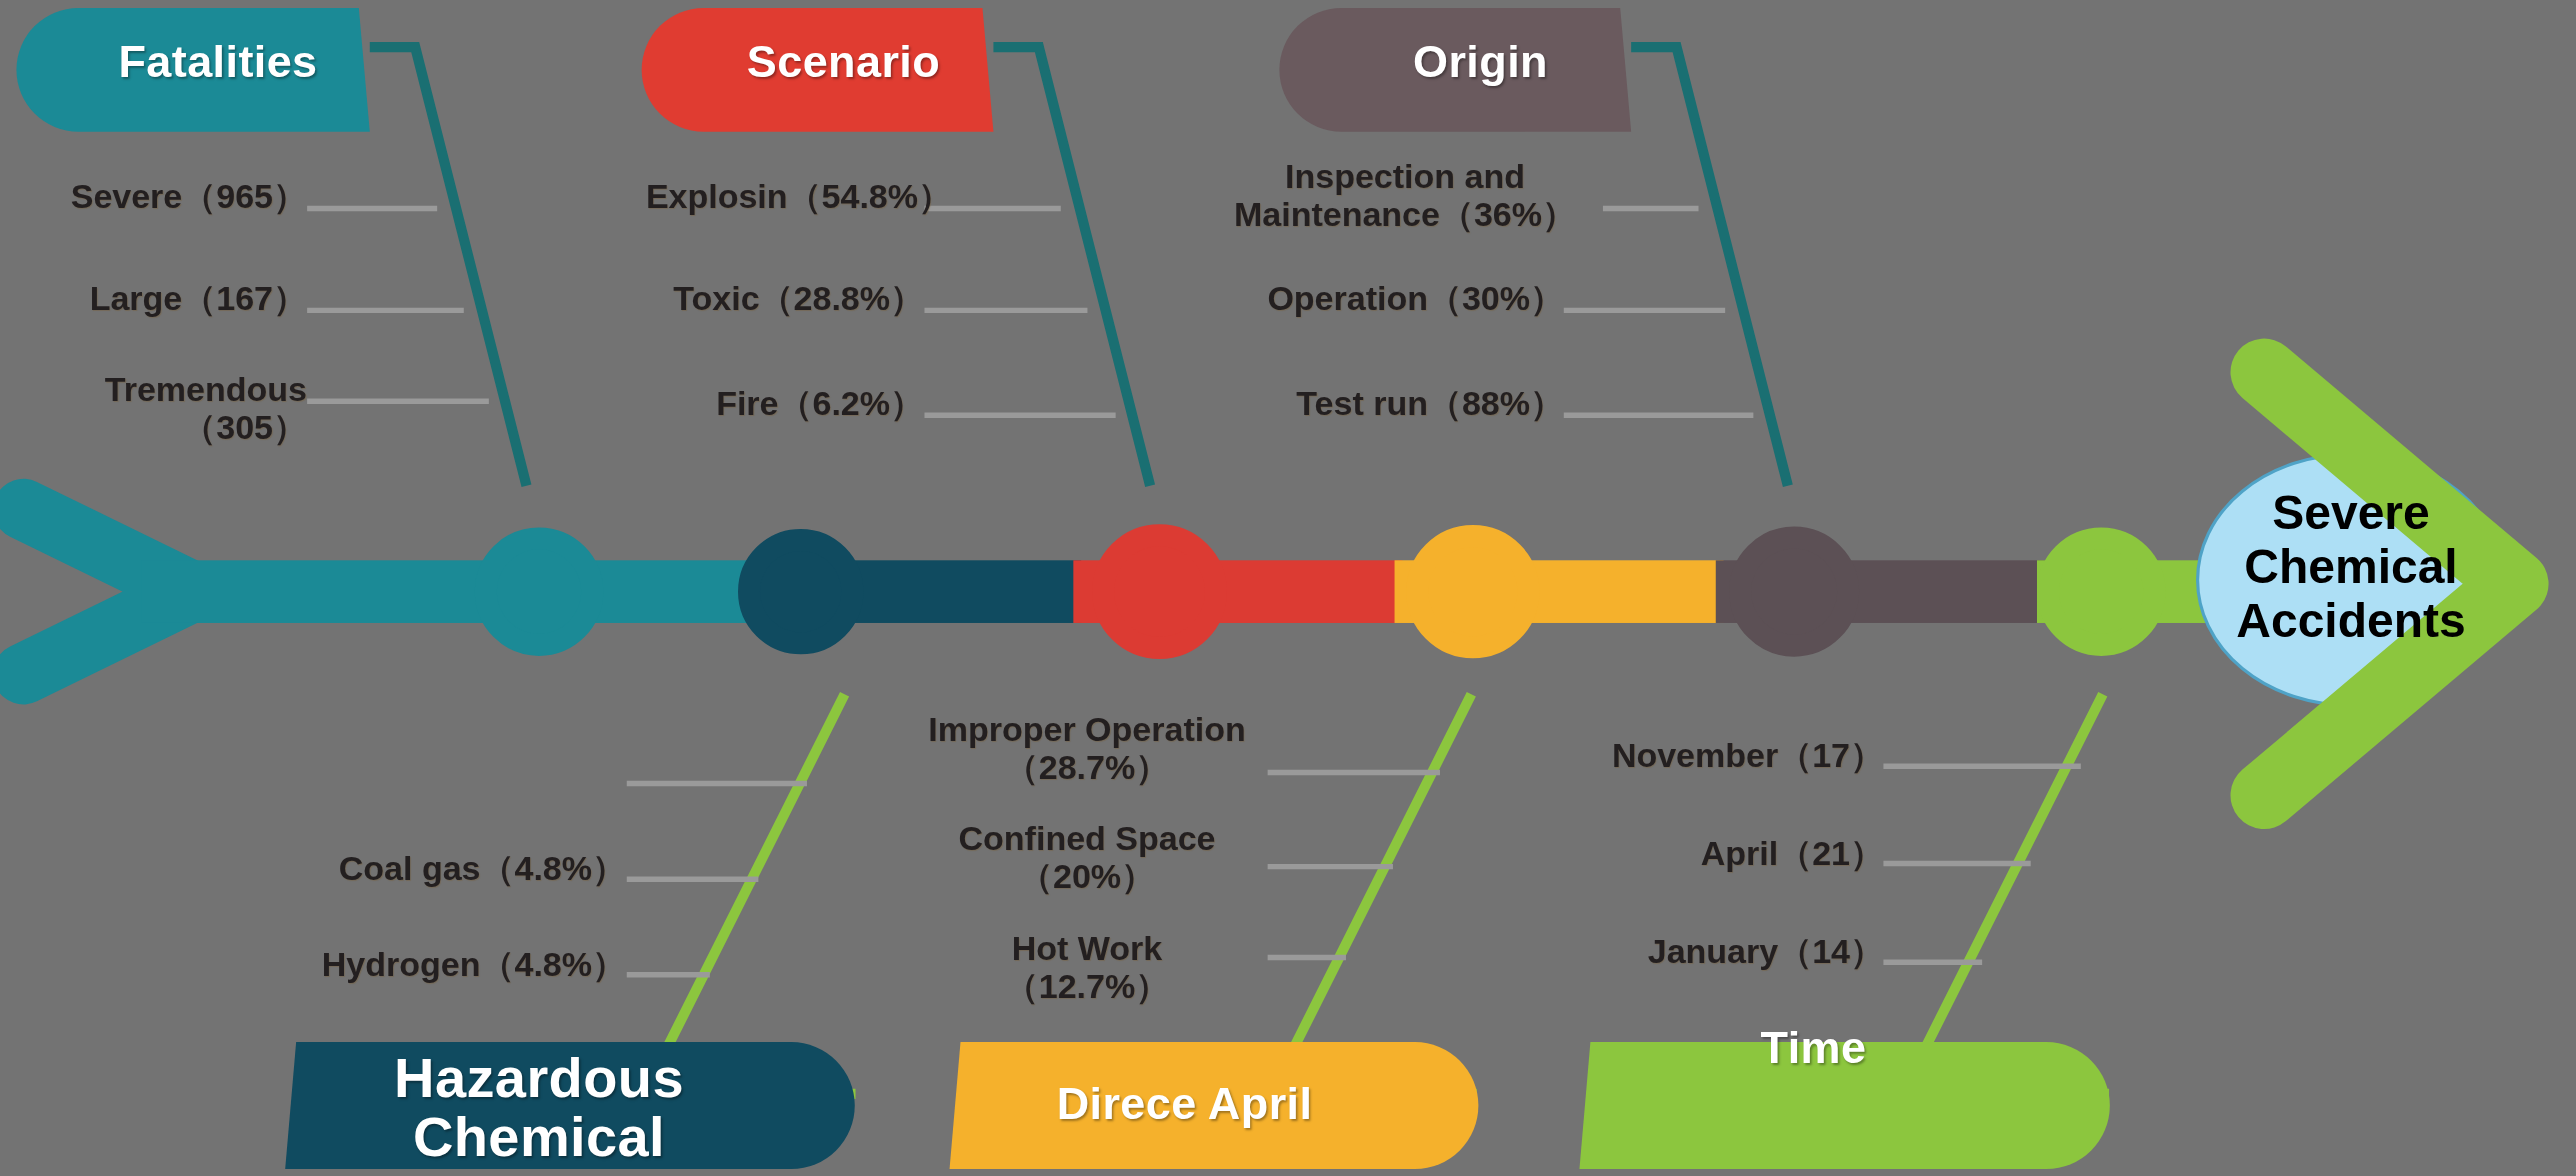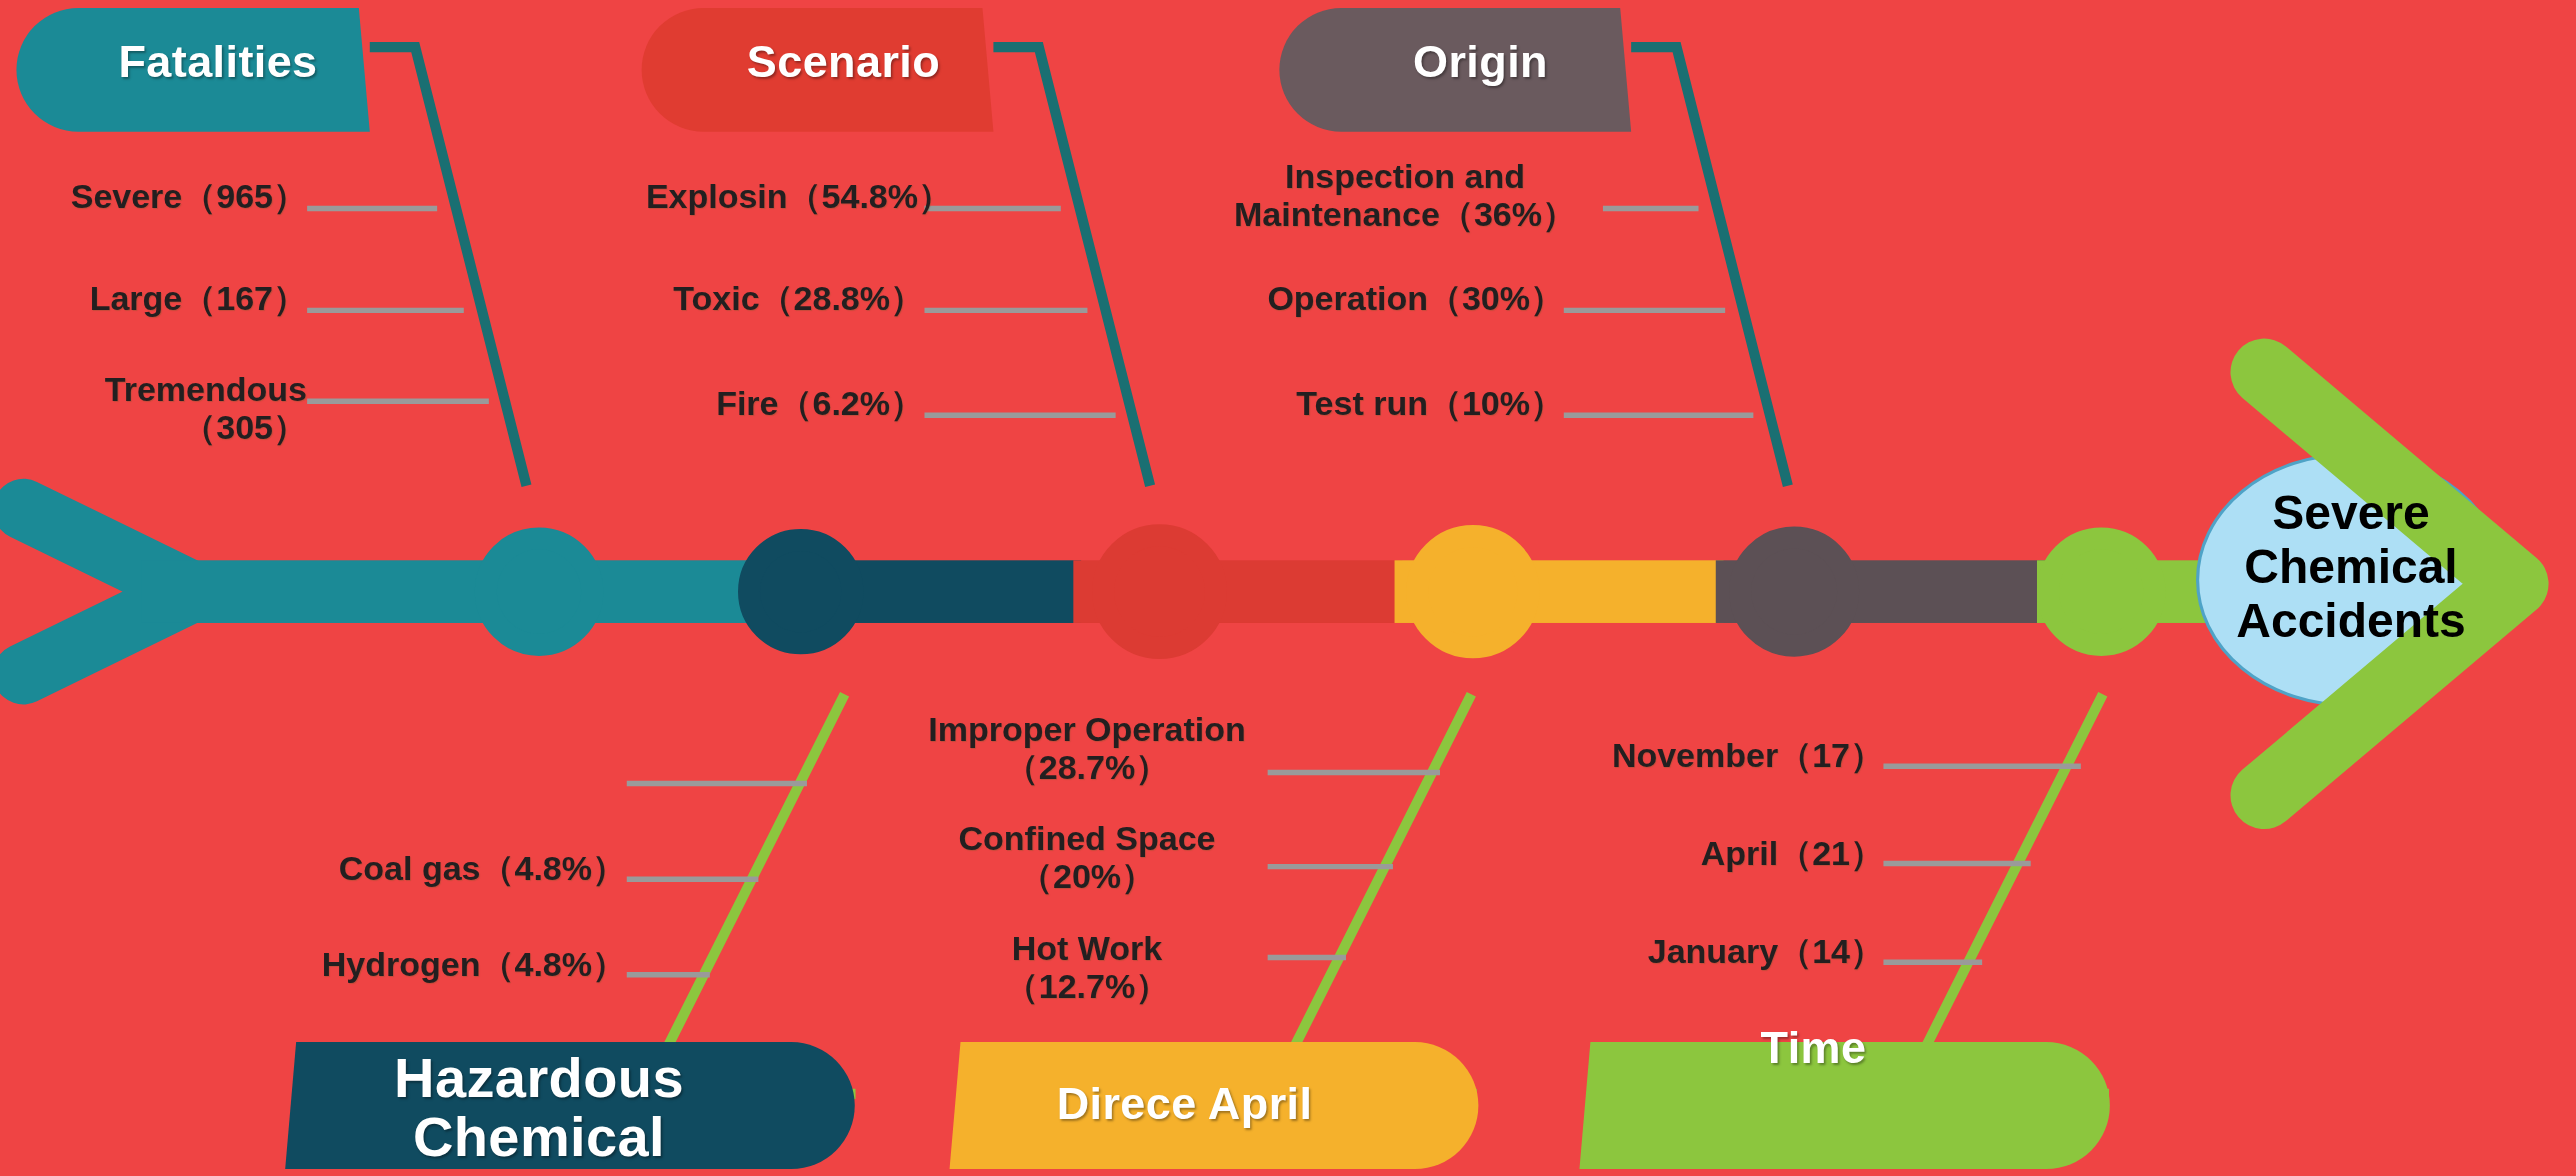--- a/index.html
+++ b/index.html
@@ -1,20 +1,20 @@
 <!DOCTYPE html>
 <html style="font-size:12.5px"><head>
 <meta charset="utf-8">
 <style>
   html,body{margin:0;padding:0;background:#ffffff;}
   body{
     font-family:"Liberation Sans", sans-serif;
     width:2576px;height:1177px;overflow:hidden;position:relative;
   }
-  #stage{position:relative;width:2576px;height:1177px;background:#ef4444;}
+  #stage{position:relative;width:2576px;height:1177px;background:#737373;}
   #svgroot{position:absolute;left:0;top:0;width:2576px;height:1177px;}
 
   
   .banner-text{
     position:absolute;
     color:#ffffff;
     font-weight:bold;
     font-size:45px;
     letter-spacing:0.4px;
     text-align:center;
@@ -191,21 +191,21 @@
   <div class="bone-label ra" style="left:0px;top:279px;width:307px;">Large（167）</div>
   <div class="bone-label ra" style="left:0px;top:370px;width:307px;">Tremendous（305）</div>
 
   <div class="bone-label ra" style="left:576px;top:177px;width:376px;">Explosin（54.8%）</div>
   <div class="bone-label ra" style="left:548px;top:279px;width:376px;">Toxic（28.8%）</div>
   <div class="bone-label ra" style="left:548px;top:384px;width:376px;">Fire（6.2%）</div>
 
   <div class="bone-label ce" style="left:1207px;top:157px;width:396px;">Inspection and
 Maintenance（36%）</div>
   <div class="bone-label ra" style="left:1207px;top:279px;width:357px;">Operation（30%）</div>
-  <div class="bone-label ra" style="left:1207px;top:384px;width:357px;">Test run（10%）</div>
+  <div class="bone-label ra" style="left:1207px;top:384px;width:357px;">Test run（88%）</div>
 
   <div class="bone-label ra" style="left:266px;top:849px;width:360px;">Coal gas（4.8%）</div>
   <div class="bone-label ra" style="left:266px;top:945px;width:360px;">Hydrogen（4.8%）</div>
 
   <div class="bone-label ce" style="left:907px;top:710px;width:360px;">Improper Operation
 （28.7%）</div>
   <div class="bone-label ce" style="left:907px;top:819px;width:360px;">Confined Space
 （20%）</div>
   <div class="bone-label ce" style="left:907px;top:929px;width:360px;">Hot  Work
 （12.7%）</div>

